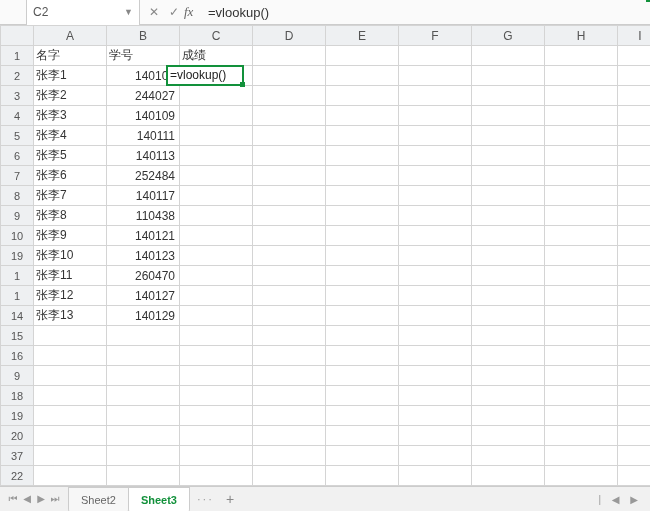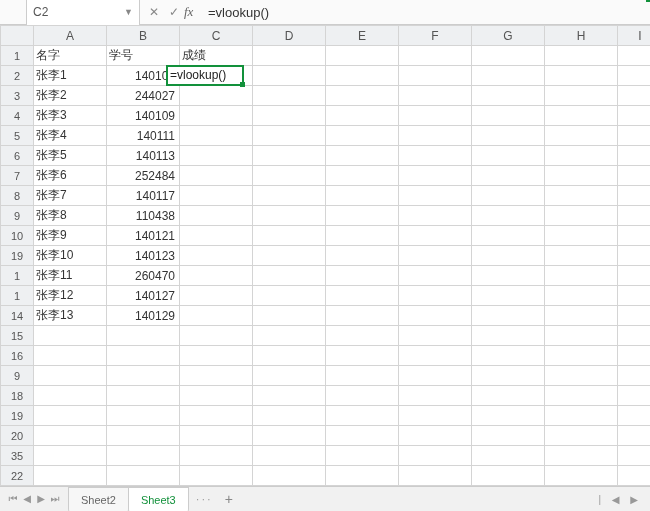--- a/index.html
+++ b/index.html
@@ -23,21 +23,21 @@
   .corner{width:28px;background:#eef0f2;border:1px solid #d4d4d4}
   
   .active-cell{position:absolute;border:2px solid #12913b;background:#fff;box-sizing:border-box;pointer-events:none}
   .active-cell .txt{position:absolute;left:2px;top:1px;font-size:12px;color:#222;white-space:nowrap}
   .caret{position:absolute;bottom:-3px;right:-3px;width:5px;height:5px;background:#12913b}
   
   .tabs{position:absolute;bottom:0;left:0;right:0;height:24px;background:#f1f1f1;border-top:1px solid #ccc;display:flex;align-items:center;font-size:11px;color:#666}
   .tabs .nav{display:flex;margin:0 6px}
   .tabs .nav span{width:14px;text-align:center;color:#999;font-size:10px}
   .tabs .tab{padding:6px 12px;border:1px solid #ccc;border-bottom:none;background:#f7f7f7;margin-right:-1px;border-radius:0 0 3px 3px}
-  .tabs .tab.active{background:#fff;color:#12913b;font-weight:normal}
+  .tabs .tab.active{background:#fff;color:#12913b;font-weight:bold}
   .tabs .dots{margin:0 8px;color:#999;letter-spacing:2px}
   .tabs .add{color:#888;font-size:14px;margin-left:4px}
   .tabs .spacer{flex:1}
   .tabs .scroll{margin-right:8px;color:#999;font-size:10px}
   .tabs .scroll span{margin:0 4px}
   .right-green{position:absolute;top:0;right:0;width:4px;height:2px;background:#12913b}
 </style>
 </head>
 <body>
 
@@ -306,21 +306,21 @@
             <td class="colB"></td>
             <td class="colC"></td>
             <td class="colD"></td>
             <td class="colE"></td>
             <td class="colF"></td>
             <td class="colG"></td>
             <td class="colH"></td>
             <td class="colI"></td>
           </tr>
           <tr>
-            <td class="rowh">35</td>
+            <td class="rowh">37</td>
             <td class="colA"></td>
             <td class="colB"></td>
             <td class="colC"></td>
             <td class="colD"></td>
             <td class="colE"></td>
             <td class="colF"></td>
             <td class="colG"></td>
             <td class="colH"></td>
             <td class="colI"></td>
           </tr>

